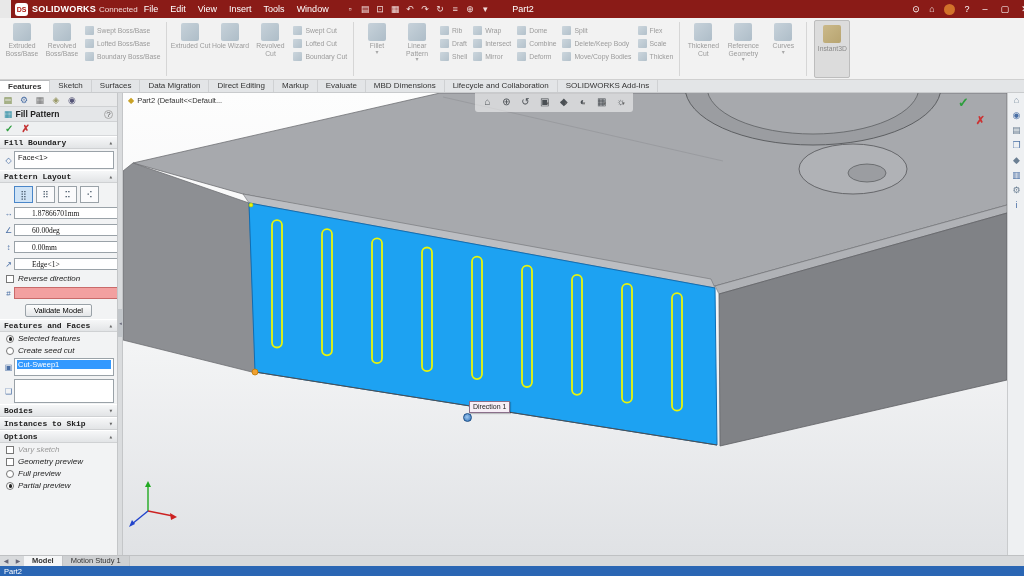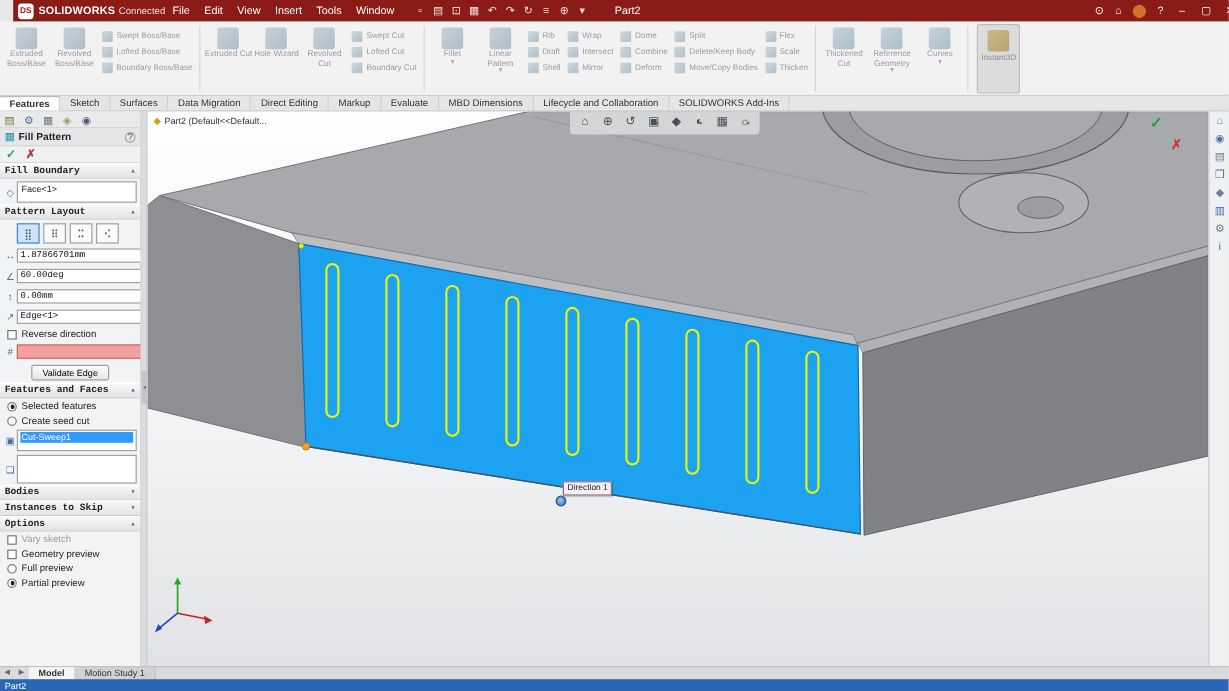--- a/index.html
+++ b/index.html
@@ -61,33 +61,33 @@
   .pm-title .ttl { font-weight:bold; font-size:8.5px; }
   .pm-title .help { margin-left:auto; color:#555; font-size:8px; border:1px solid #aaa; border-radius:50%; width:9px; height:9px; line-height:8px; text-align:center; }
   .pm-actions { height:14px; display:flex; align-items:center; padding:0 5px; background:#eef0f1; border-bottom:1px solid #d6d8da; }
   .ok { color:#2e9e3e; font-weight:bold; font-size:10px; margin-right:8px; }
   .cancel { color:#c43333; font-weight:bold; font-size:10px; }
   .sec-h { height:13px; display:flex; align-items:center; padding:0 4px; background:linear-gradient(#f6f7f8,#e2e4e6);
     border-top:1px solid #fff; border-bottom:1px solid #cfd1d3; font-weight:bold; font-size:8px;font-family:Liberation Mono, monospace; }
   .sec-h .chev { margin-left:auto; color:#666; font-size:7px; }
   .row { display:flex; align-items:center; padding:2px 3px 1px 3px; }
   .ficn { width:11px; flex:none; text-align:center; color:#4a6fa5; font-size:8px; }
-  .fld { flex:1; height:12px; background:#fff; border:1px solid #9aa2a8; font-size:7.5px; padding:0 2px;
-    font-family:Liberation Mono, monospace; color:#111; }
+  .fld { flex:1; height:12px; background:#fff; border:1px solid #9aa2a8; font-size:7.5px; padding:0 17px;
+    font-family:Liberation Serif, serif; color:#111; }
   .fld.err { background:var(--c-err,#f2a0a0); border-color:#c96a6a; }
   .spin { width:9px; flex:none; display:flex; flex-direction:column; }
   .spin i { font-style:normal; font-size:5px; line-height:5px; color:#555; text-align:center; border:1px solid #b5b8ba; background:#e8eaec; }
   .selbox { flex:1; background:#fff; border:1px solid #9aa2a8; min-height:18px; font-size:7.5px; padding:1px 2px; }
   .selbox .item { padding:0 1px; }
   .selbox .item.sel { background:var(--c-acc,#3399ff); color:#fff; }
   .layouts { display:flex; gap:3px; padding:3px 4px 1px 14px; }
   .lay { width:19px; height:17px; border:1px solid #9aa2a8; background:#fbfbfc; text-align:center;
     font-size:9px; line-height:16px; color:#456; }
   .lay.sel { background:#cfe3f6; border-color:#4a86c8; }
-  .chkrow { display:flex; align-items:center; padding:2px 3px 1px 6px; }
+  .chkrow { display:flex; align-items:center; padding:2px 3px 1px 6px;font-style:italic; }
   .chk { width:8px; height:8px; border:1px solid #777; background:#fff; margin-right:4px; flex:none; position:relative; }
   .chk.on:after { content:"✓"; position:absolute; left:0px; top:-2px; font-size:8px; color:#222; }
   .rad { width:8px; height:8px; border:1px solid #777; border-radius:50%; background:#fff; margin-right:4px; flex:none; position:relative; }
   .rad.on:after { content:""; position:absolute; left:1.5px; top:1.5px; width:3.5px; height:3.5px; border-radius:50%; background:#222; }
   .dim { color:#999; }
   .btn { display:block; margin:3px auto 2px auto; font-size:7.5px; padding:1px 8px; background:linear-gradient(#fdfdfd,#e4e6e8);
     border:1px solid #9aa2a8; border-radius:2px; font-family:"Liberation Sans",sans-serif; }
 
   .splitter { position:absolute; left:118px; top:0; width:5px; height:462px; background:#dadcde; border-right:1px solid #c4c6c8; }
   .splitter .grab { position:absolute; left:0; top:216px; width:5px; height:28px; background:#c2c6ca; color:#667; font-size:5px; line-height:28px; text-align:center; }
@@ -414,21 +414,21 @@
       <span>Reverse direction</span>
     </div>
     <div class="row">
       <span class="ficn">#</span>
       <input class="fld err" value="" style="">
       <span class="spin">
           <i>▴</i>
           <i>▾</i>
         </span>
     </div>
-    <button class="btn">Validate Edge</button>
+    <button class="btn">Validate Model</button>
 
     <div class="sec-h">
       <span>Features and Faces</span>
         <span class="chev">▴</span>
     </div>
     <div class="chkrow">
       <span class="rad on"></span>
       <span>Selected features</span>
     </div>
     <div class="chkrow">

